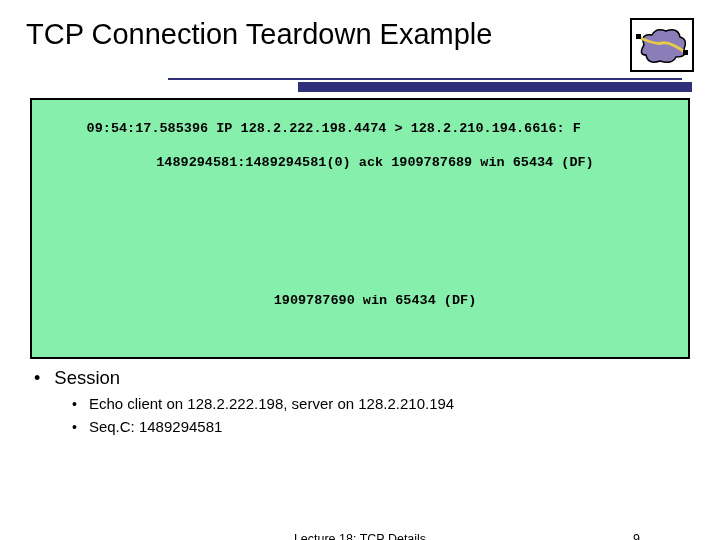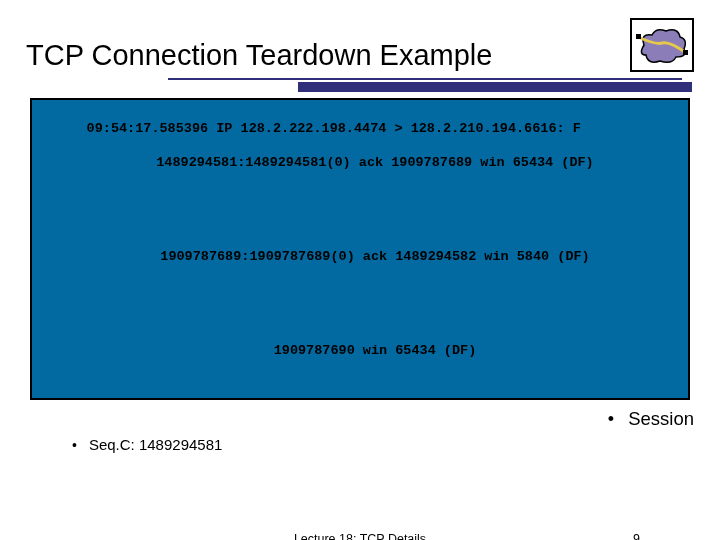--- a/index.html
+++ b/index.html
@@ -12,21 +12,21 @@
     overflow: hidden;
   }
   .slide {
     width: 720px;
     height: 540px;
     position: relative;
     padding: 18px 26px 0 26px;
   }
   .title-row {
     display: flex;
-    align-items: flex-end;
+    align-items: flex-start;
     gap: 6px;
   }
   .title-text {
     font-size: 29px;
     font-weight: 400;
     color: #000;
     flex: 1;
   }
   .corner-icon {
     width: 64px;
@@ -48,25 +48,25 @@
   }
   .rule-thick {
     height: 10px;
     background: #2f2f7a;
     width: 59%;
     margin-left: 272px;
     margin-top: 2px;
   }
   .packet-box {
     border: 2px solid #000;
-    background: #0369a1;
+    background: #86efac;
     margin-top: 6px;
     margin-left: 4px;
     margin-right: 4px;
-    padding: 4px 6px 4px 6px;
+    padding: 4px 6px 14px 6px;
   }
   .pkt {
     font-family: "Courier New", monospace;
     font-size: 13.5px;
     font-weight: bold;
     color: #000;
     line-height: 1.25;
     white-space: pre-wrap;
     padding-left: 0;
     text-indent: 0;
@@ -78,21 +78,20 @@
   }
   .pkt-gap { height: 10px; }
   .bullets {
     margin-top: 6px;
     font-size: 18.5px;
     color: #000;
   }
   .b1 {
     margin-top: 8px;
     padding-left: 8px;
-    text-align: right;
   }
   .b1 .dot { font-size: 18px; margin-right: 14px; }
   .b2 {
     font-size: 15px;
     margin-top: 6px;
     padding-left: 46px;
   }
   .b2 .dot { font-size: 14px; margin-right: 12px; }
   .footer {
     position: absolute;
@@ -134,32 +133,34 @@
     <div class="rule-thick"></div>
   </div>
 
   <div class="packet-box">
     <div class="pkt">
       <span>09:54:17.585396 IP 128.2.222.198.4474 &gt; 128.2.210.194.6616: F</span>
       <span class="ind">1489294581:1489294581(0) ack 1909787689 win 65434 (DF)</span>
     </div>
     <div class="pkt-gap"></div>
     <div class="pkt">
-      <span class="ind">1909787689:1909787689(0) ack 1489294582 win 5840 (DF)</span>
     </div>
     <div class="pkt-gap"></div>
     <div class="pkt">
       <span class="ind">1909787690 win 65434 (DF)</span>
     </div>
   </div>
 
   <div class="bullets">
 
     <div class="b1">
       <span class="dot">•</span><span>Session</span>
+    </div>
+    <div class="b2">
+      <span class="dot">•</span><span>Echo client on 128.2.222.198, server on 128.2.210.194</span>
     </div>
 
     <div class="b2">
       <span class="dot">•</span><span>Seq.C: 1489294581</span>
     </div>
 
   </div>
 
   <div class="footer">
     <span class="footer-center">Lecture 18: TCP Details</span>

